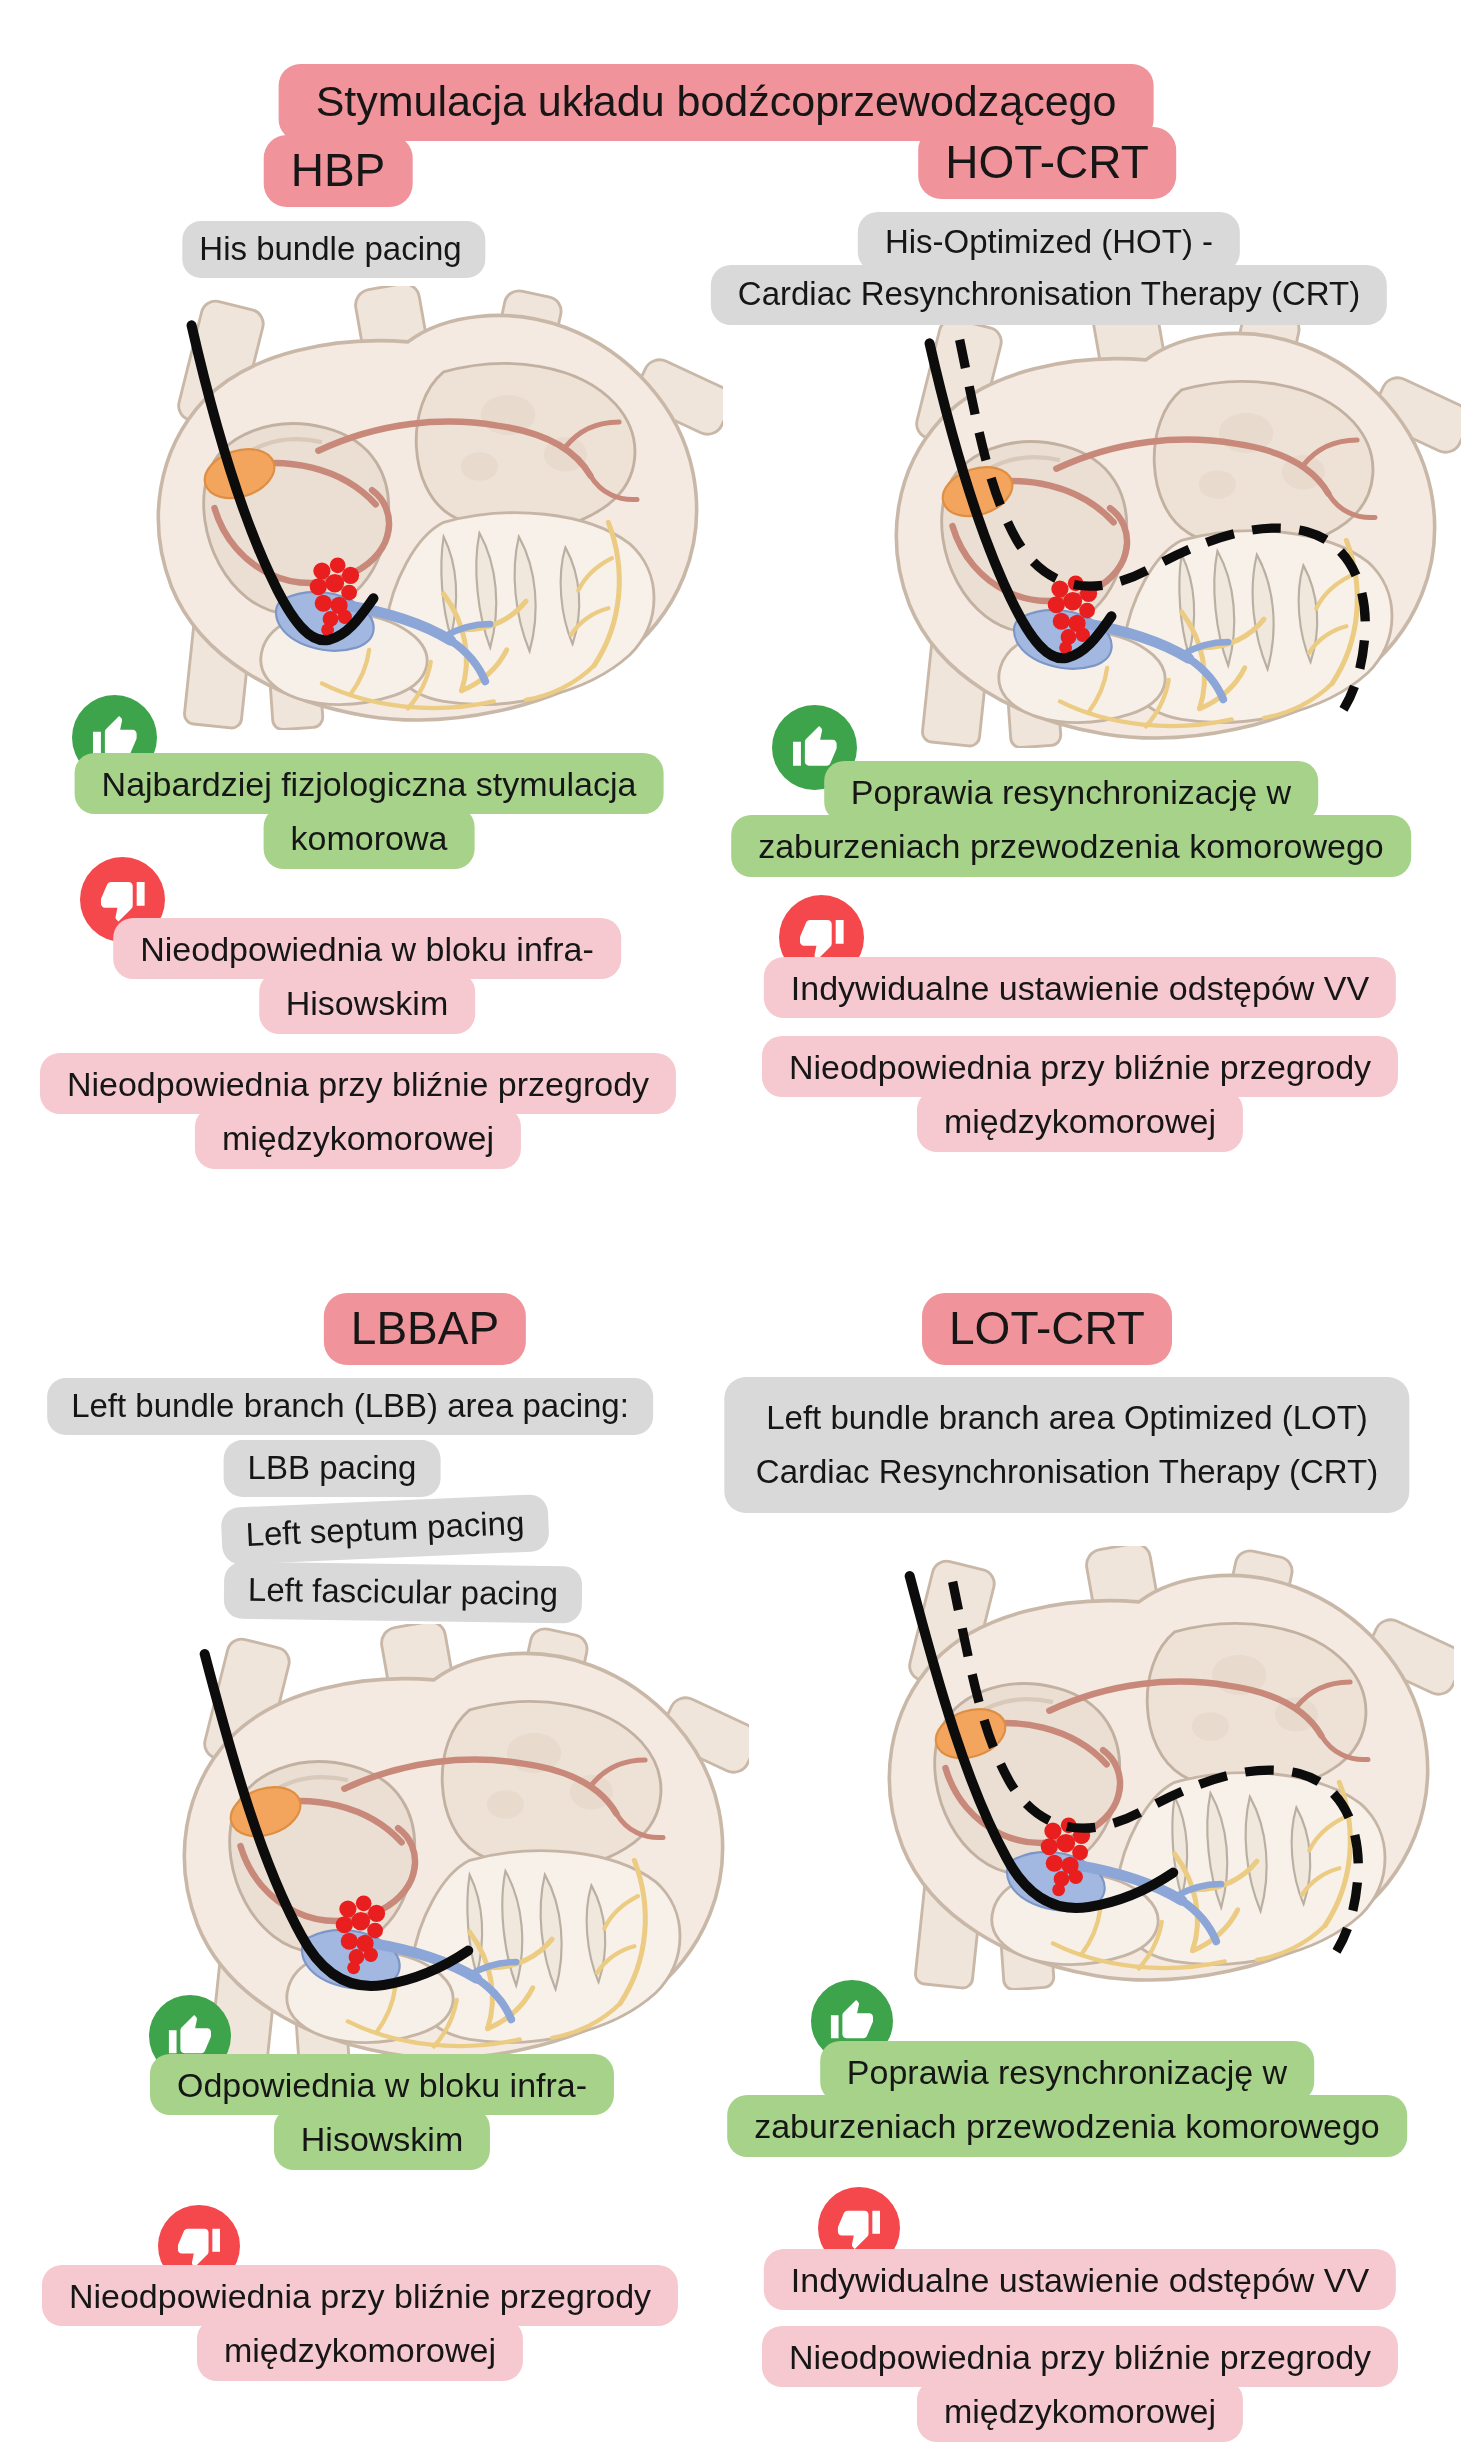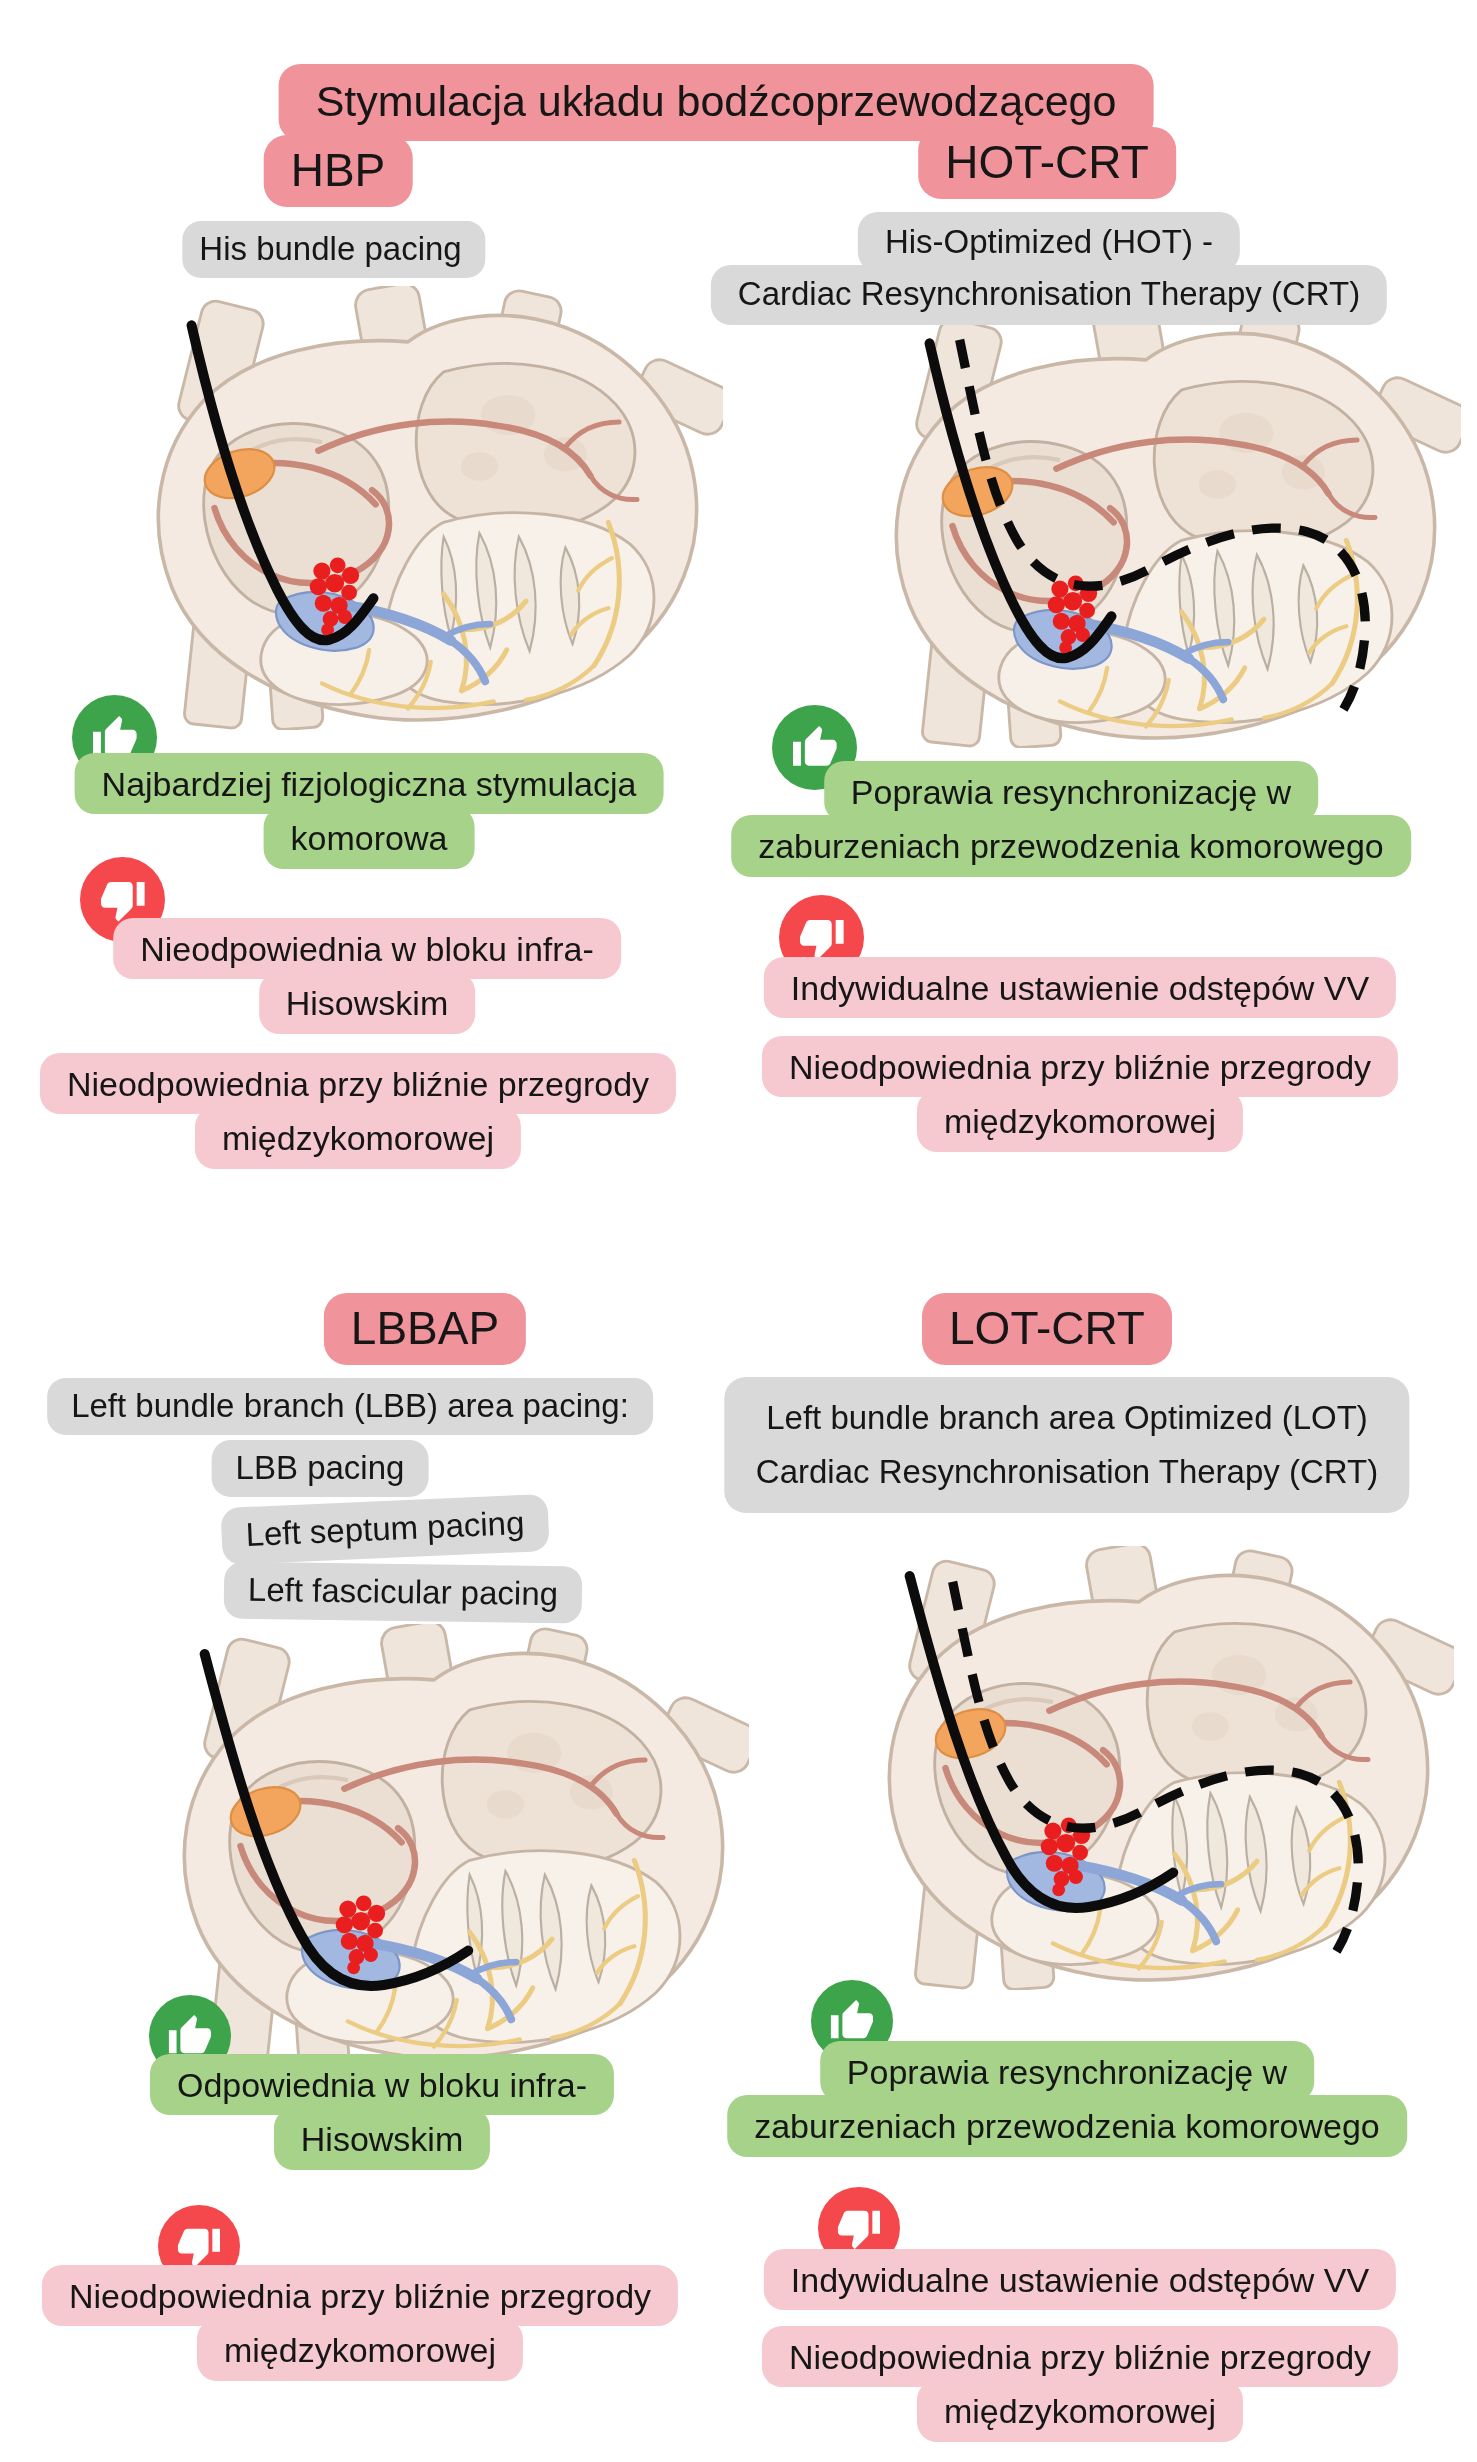--- a/index.html
+++ b/index.html
@@ -209,21 +209,21 @@
   </div>
   <div class="abs cx stack pinkbox" style="left:1080px;top:1036px;">
     <span class="line">Nieodpowiednia przy bliźnie przegrody</span>
     <span class="line">międzykomorowej</span>
   </div>
 </div>
 
 <div>
   <div class="abs cx tag z3" style="left:401px;top:1293px;margin-left:24px;">LBBAP</div>
   <div class="abs cx pill z3" style="left:350px;top:1378px;">Left bundle branch (LBB) area pacing:</div>
-  <div class="abs cx pill z3" style="left:320px;top:1440px;border-radius:19px;">LBB pacing</div>
+  <div class="abs cx pill z3" style="left:332px;top:1440px;border-radius:19px;">LBB pacing</div>
   <div class="abs cx pill z3" style="left:385px;top:1501px;transform:translateX(-50%) rotate(-2.5deg);">Left septum pacing</div>
   <div class="abs cx pill z3" style="left:403px;top:1564px;transform:translateX(-50%) rotate(0.8deg);">Left fascicular pacing</div>
 
   <svg class="heart" style="left:133px;top:1624px;" width="616" height="444" viewBox="0 0 860 620">
     <use href="#heart-base"></use>
     <use href="#lead-deep" stroke="#0C0C0C" stroke-width="14" fill="none" stroke-linecap="round"></use>
   </svg>
 
   <div class="thumb up" style="left:149px;top:1995px;width:82px;height:82px;">
     <svg viewBox="0 0 24 24">

